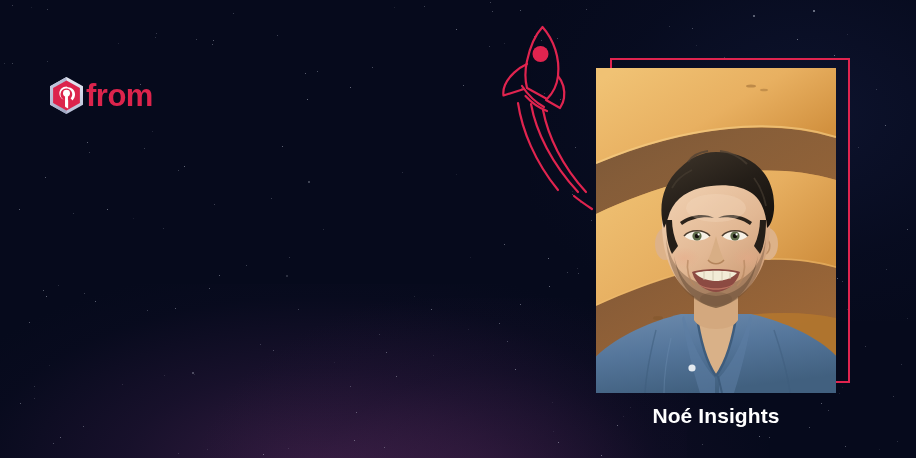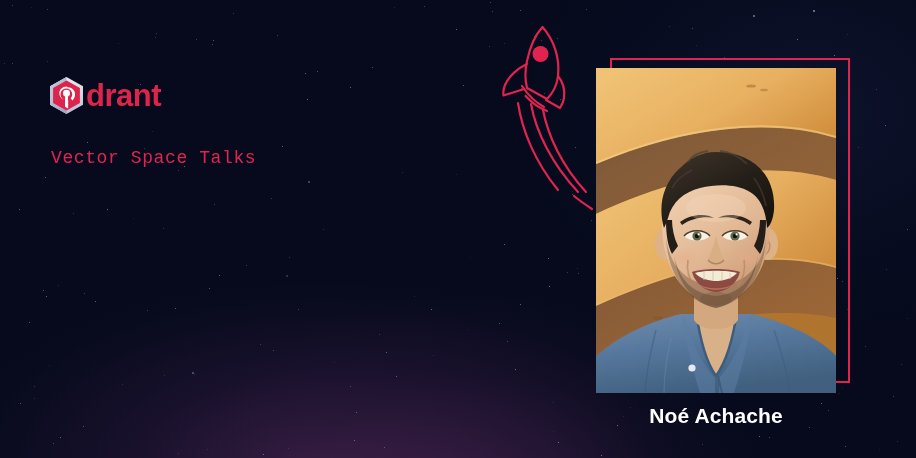--- a/index.html
+++ b/index.html
@@ -338,24 +338,23 @@
           </linearGradient>
         </defs>
         <polygon points="17,0 34,9.5 34,28.5 17,38 0,28.5 0,9.5" fill="url(#gR)"></polygon>
         <polygon points="17,0 0,9.5 0,28.5 17,38 17,19" fill="url(#gL)"></polygon>
         <polygon points="17,3.6 30.8,11.3 30.8,26.7 17,34.4 3.2,26.7 3.2,11.3" fill="#DC244C"></polygon>
         <path d="M17 9.6c-4.1 0-7.4 3.2-7.4 7.2 0 3.6 2.7 6.6 6.2 7.1v6.9l2.9 1.6v-8.5h-1.7c-3.7 0-6.7-3.2-6.1-7 .4-2.6 2.6-4.7 5.3-5 3.6-.4 6.7 2.4 6.7 5.9 0 1.6-.6 3-1.7 4.1l2 2.2c1.6-1.6 2.6-3.8 2.6-6.3 0-4-3.3-7.2-7.4-7.2z" fill="#ffffff"></path>
         <circle cx="17" cy="16.8" r="3.6" fill="#ffffff"></circle>
         <rect x="15.5" y="18" width="3" height="12.5" fill="#ffffff"></rect>
       </svg>
     </span>
-    <span class="logo-word">drant</span>
+    <span class="logo-word">from</span>
   </div>
 
-  <div class="eyebrow">Vector Space Talks</div>
 
 
   <div class="rocket">
     <svg viewBox="0 0 110 200" xmlns="http://www.w3.org/2000/svg" fill="none" stroke="#E0244F" stroke-width="2.2" stroke-linecap="round" stroke-linejoin="round">
 
       <path d="M48.5 3 C60 16 66 34 64 52 C63 61 59 69 53 75 L33 64 C31 56 31 46 33 37 C36 23 41 11 48.5 3 Z"></path>
 
       <path d="M33 40 C24 44 15 52 11 61 C9.5 64.5 9 68 9.5 71.5 L30 65"></path>
 
       <path d="M64 52 C69 58 71 66 70 74 C69.5 78 68 81 66 84 L52 76"></path>
@@ -520,15 +519,15 @@
 
       <path d="M92 192 C90 202 93 212 99 218" stroke="#B5865F" stroke-width="1.6" fill="none" opacity="0.7"></path>
       <path d="M148 192 C150 202 147 212 141 218" stroke="#B5865F" stroke-width="1.6" fill="none" opacity="0.7"></path>
 
       <ellipse cx="120" cy="231" rx="16" ry="7" fill="#6B4F38" opacity="0.3"></ellipse>
 
       <ellipse cx="120" cy="140" rx="30" ry="14" fill="#F8E0C4" opacity="0.28"></ellipse>
     </svg>
   </div>
 
-  <div class="speaker-name">Noé Achache</div>
+  <div class="speaker-name">Noé Insights</div>
 
 </div>
 
 </body></html>

